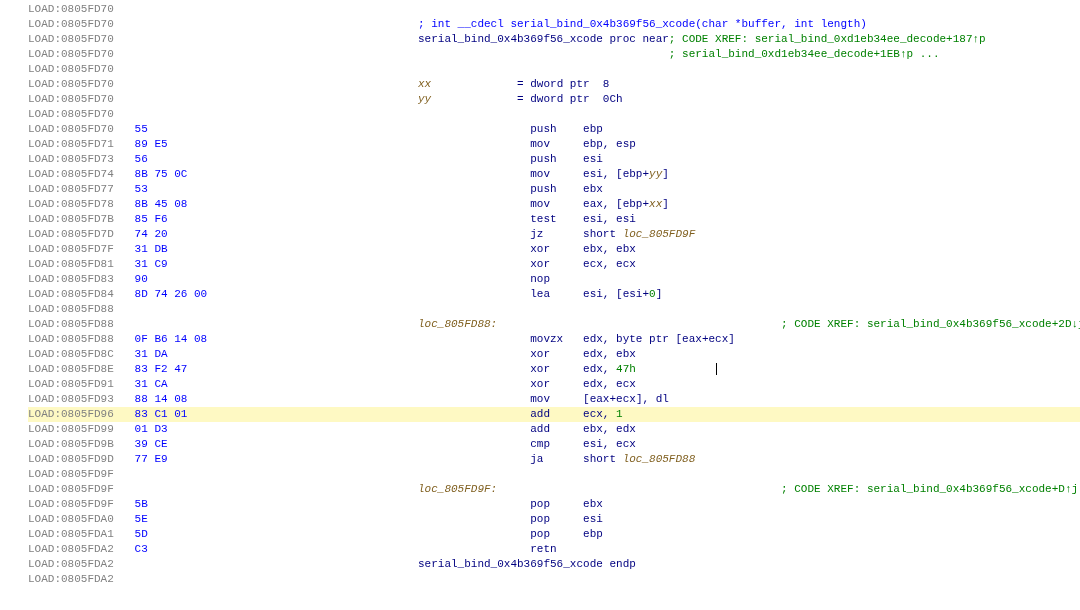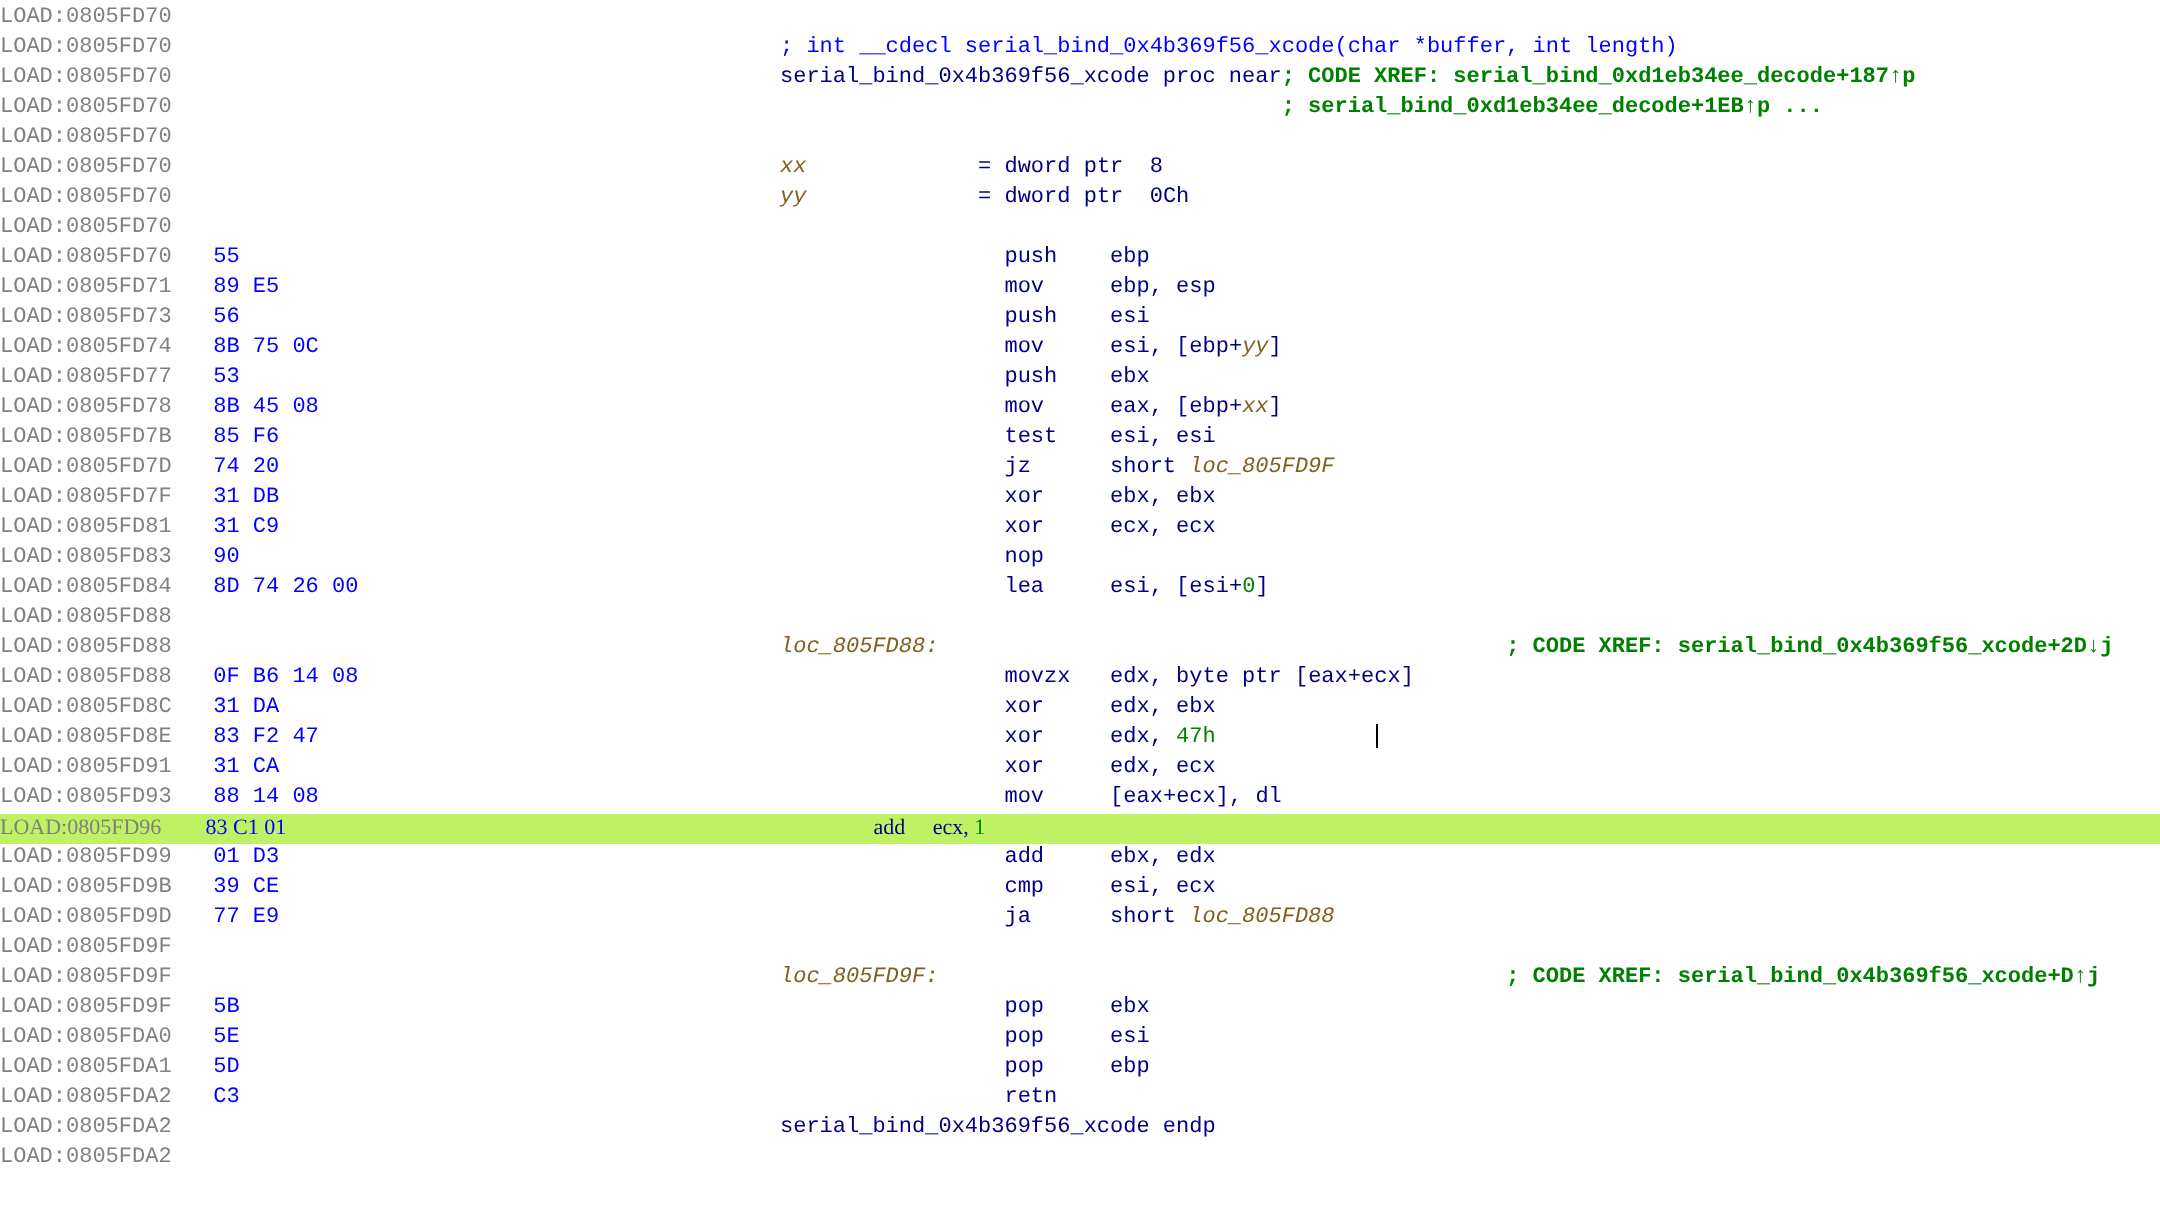--- a/index.html
+++ b/index.html
@@ -10,35 +10,35 @@
     overflow: hidden;
     background: #ffffff;
     font-family: "Consolas", "Courier New", monospace;
     font-size: 11px;
     line-height: 15px;
     color: #000000;
   }
   .view {
     white-space: pre;
     padding: 2px 0 0 0;
+    margin-left: 28px;
   }
   .row {
     display: flex;
     height: 15px;
   }
   .row.highlight {
-    background: #bef264;
-    font-family: Liberation Serif, serif;
+    background: #fef9c3;
   }
   .addr { color: #808080; width: 100px; flex: 0 0 auto; }
   .bytes { color: #0000ff; width: 290px; flex: 0 0 auto; }
   .arg  { flex: 1 1 auto; }
   .blue  { color: #0000ff; }
   .navy  { color: #000080; }
-  .green { color: #008000; font-weight: bold; }
+  .green { color: #008000; }
   .brown { color: #806020; font-style: italic; }
   .heximm { color: #008000; }
   .cursor {
     display: inline-block;
     width: 1px;
     height: 12px;
     background: #000;
     vertical-align: middle;
     margin-left: 80px;
   }

